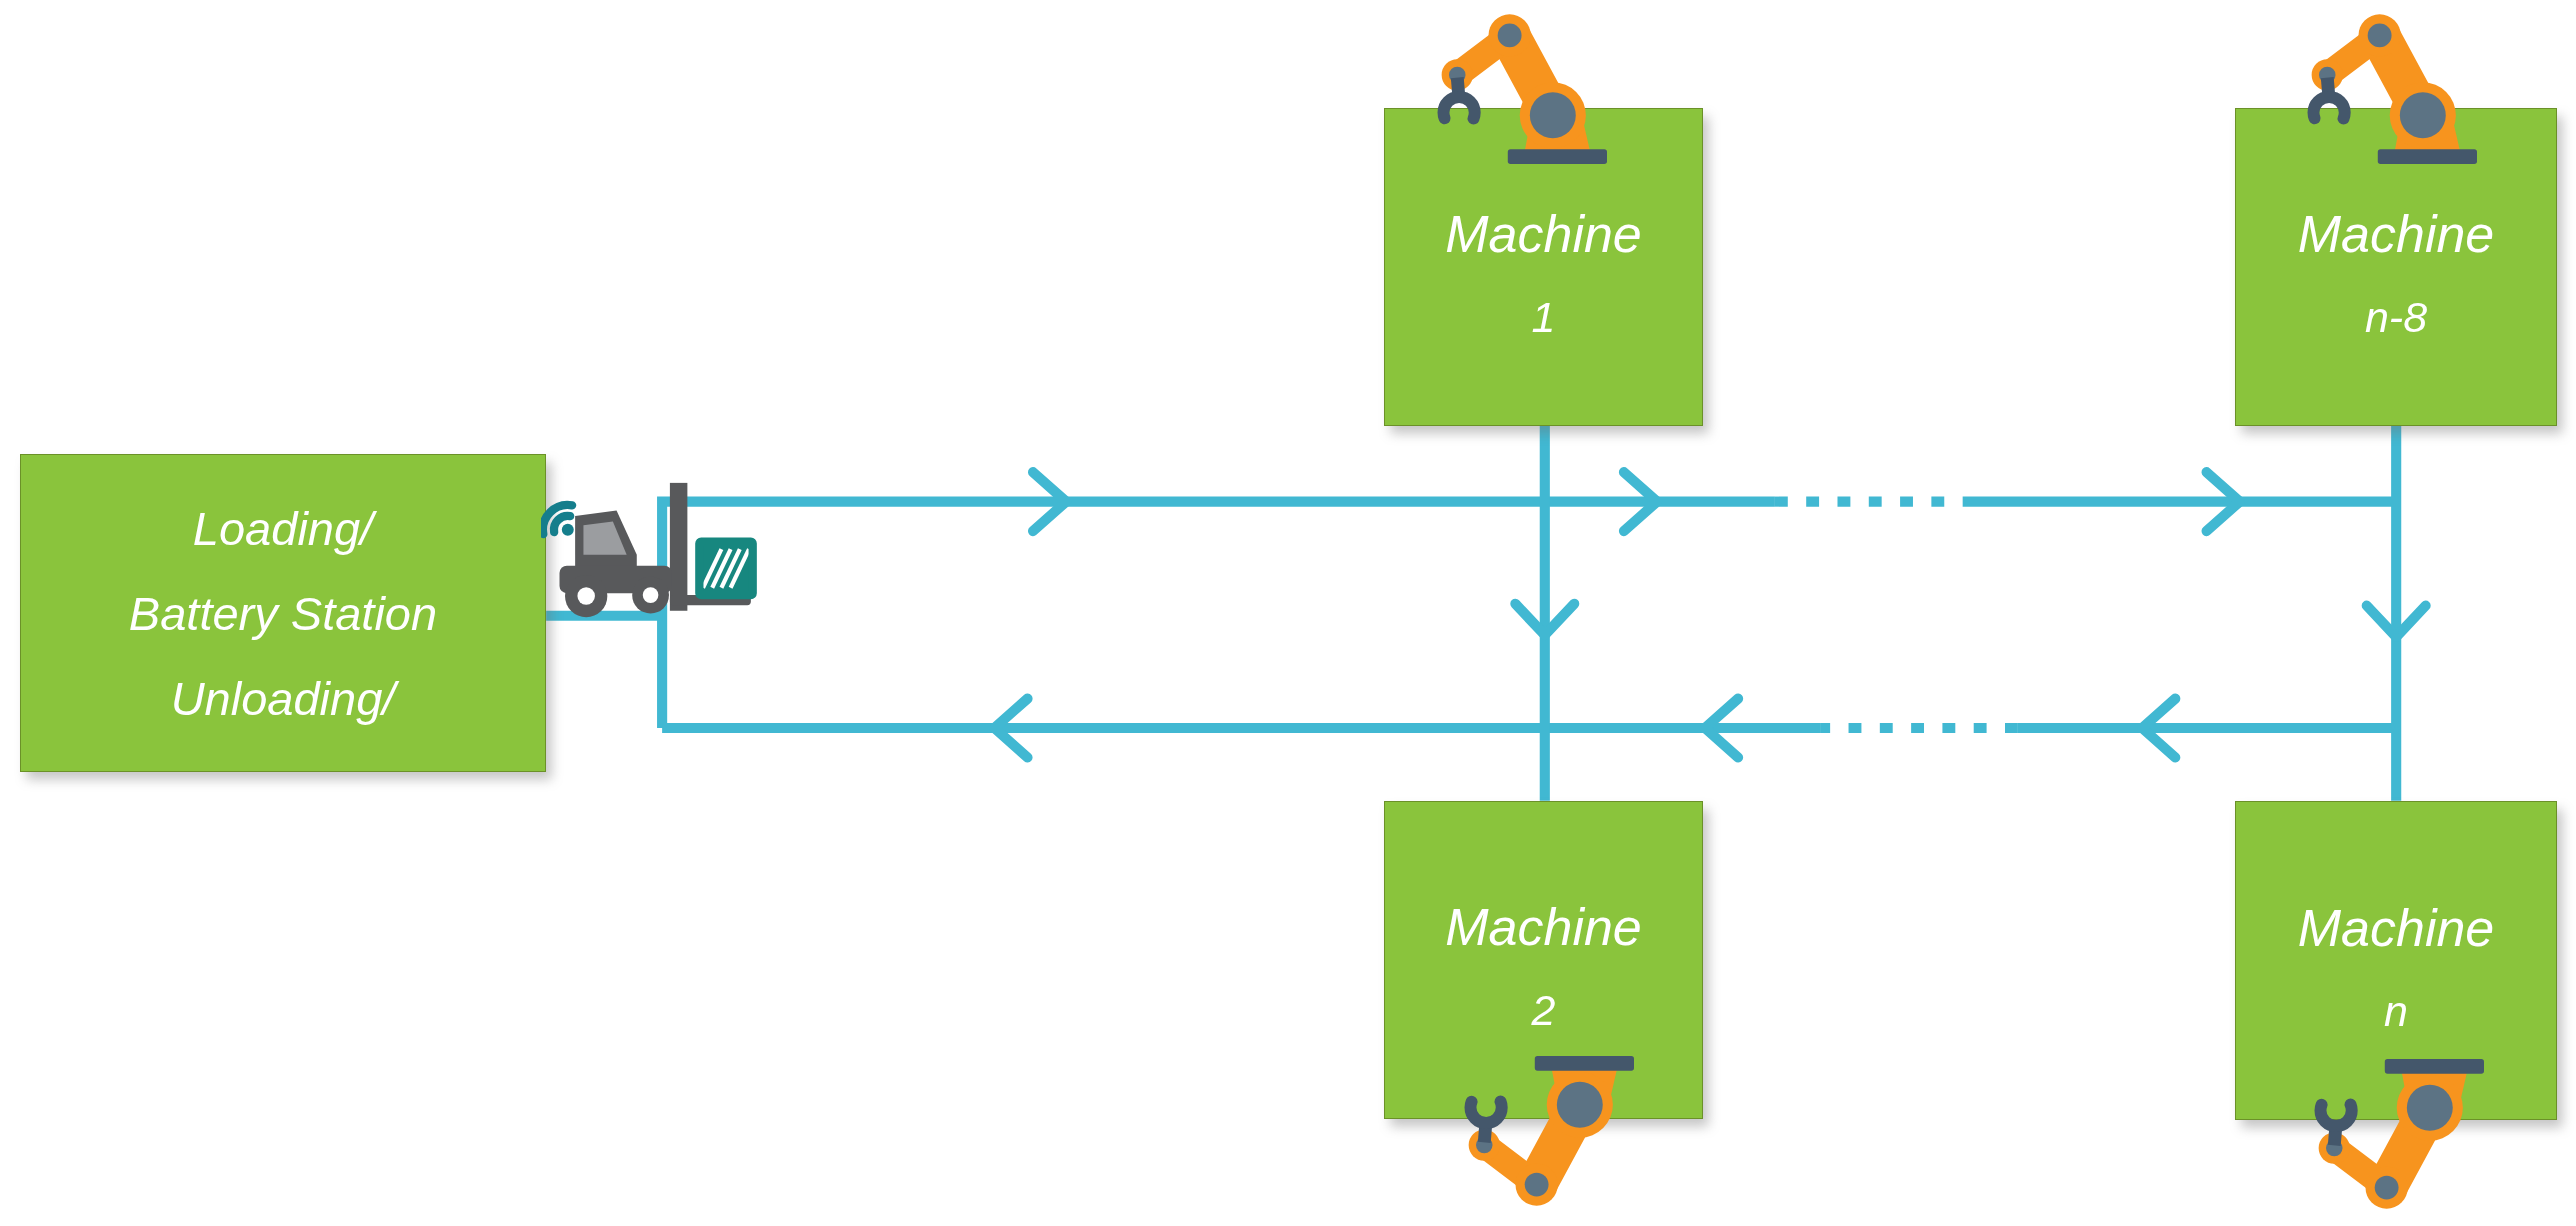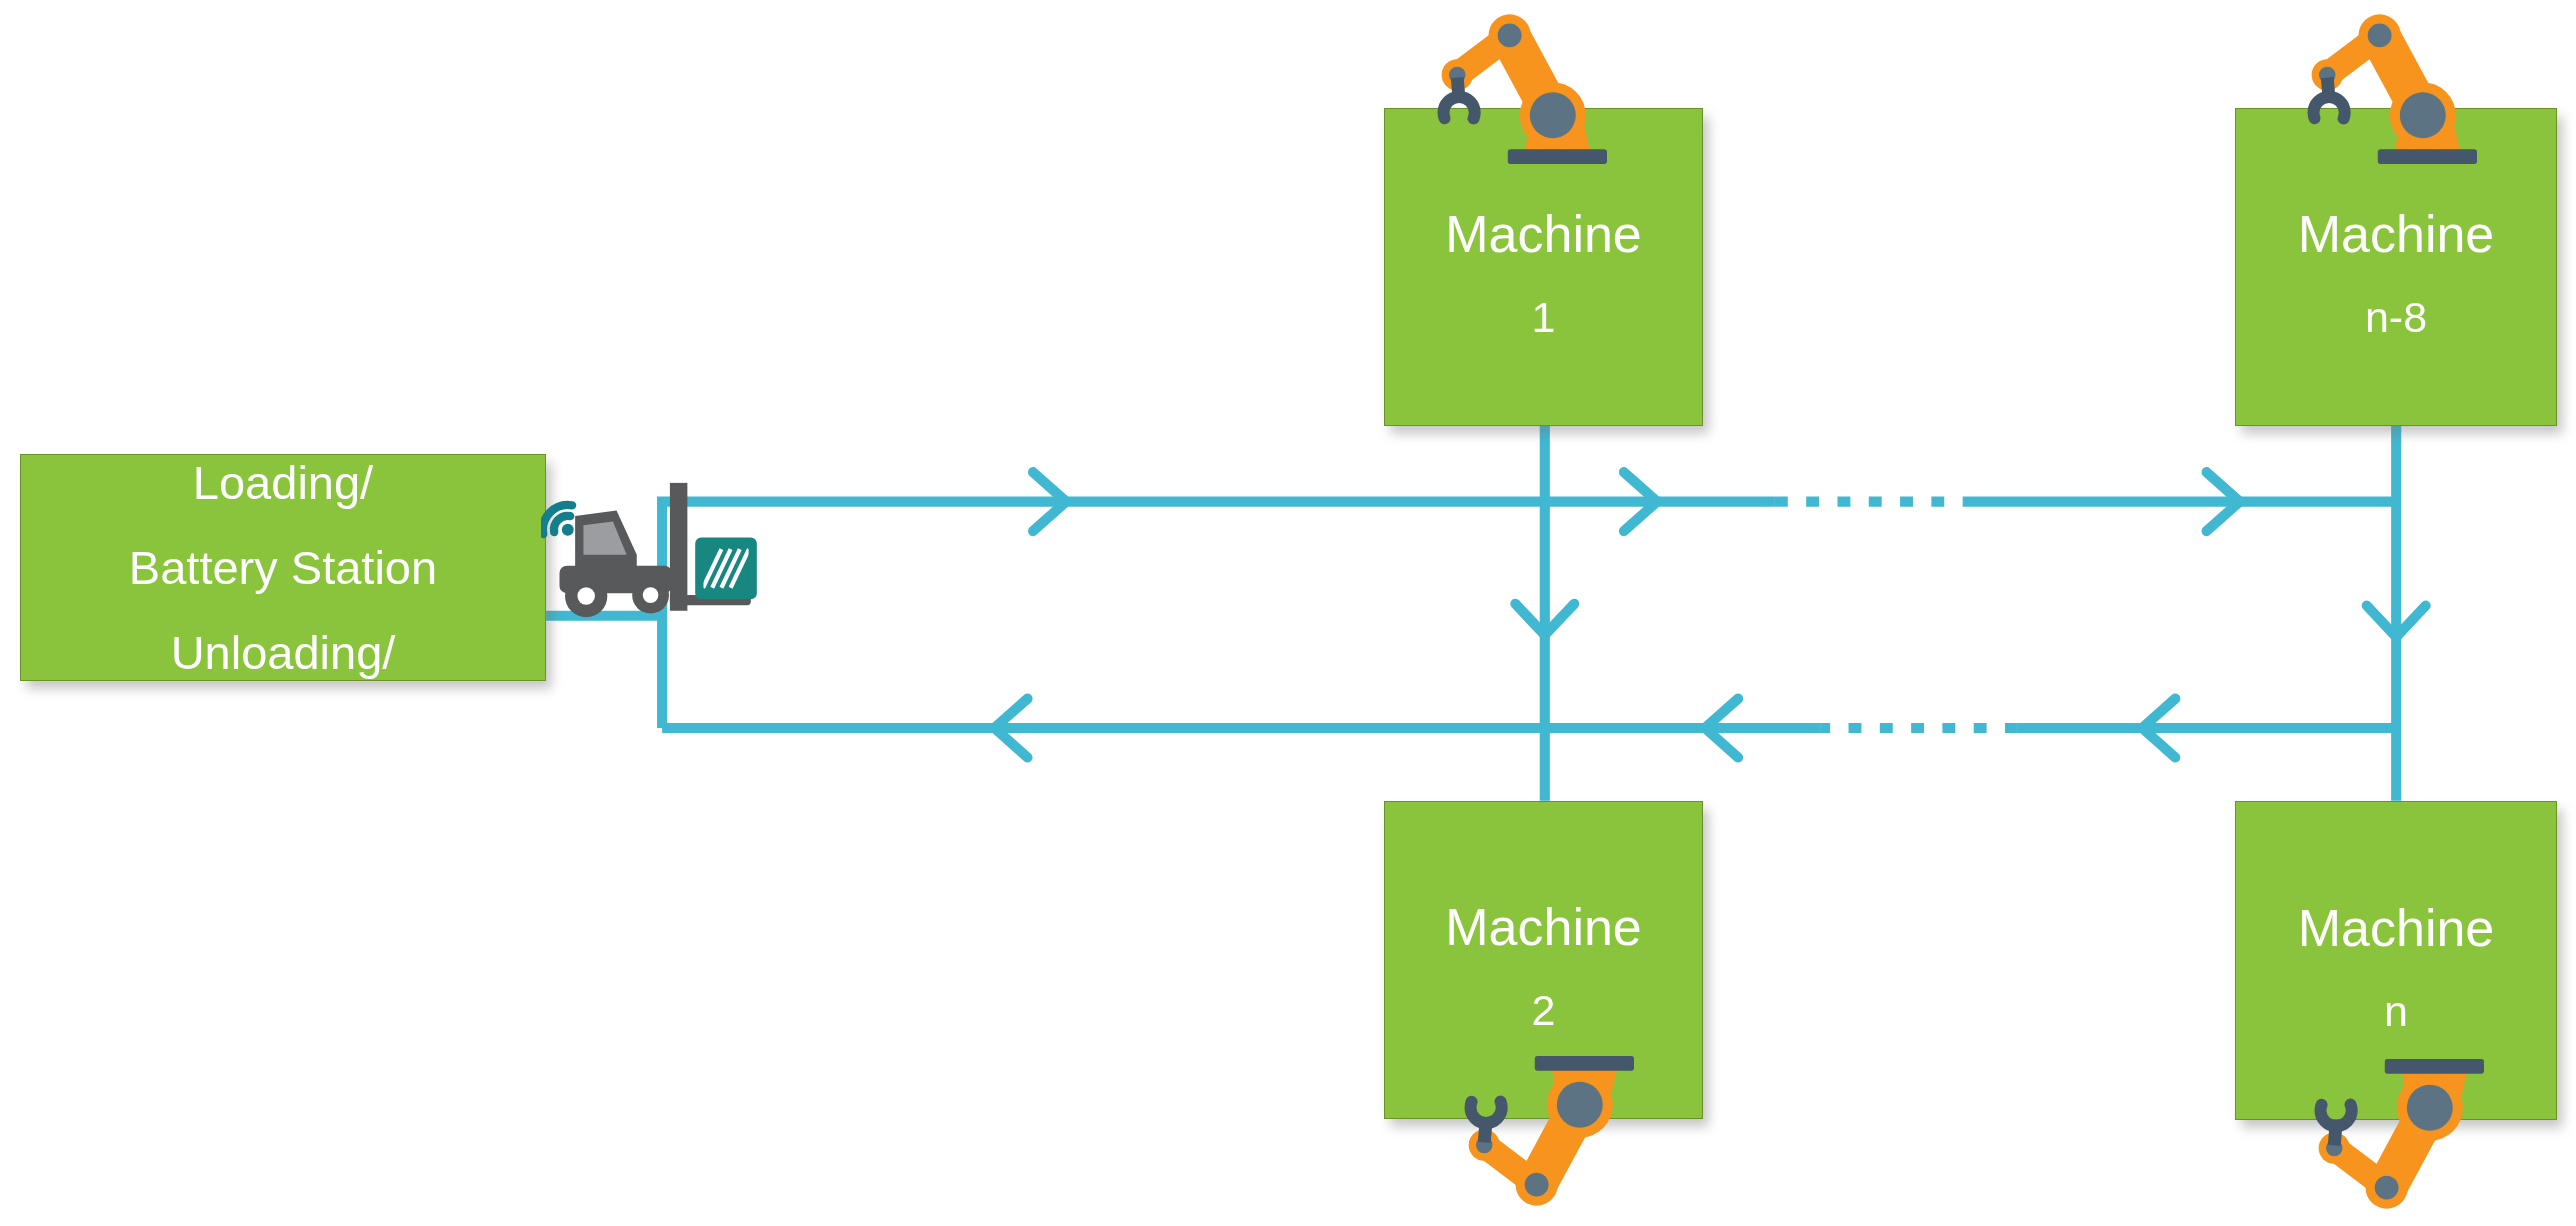--- a/index.html
+++ b/index.html
@@ -13,22 +13,23 @@
   .flow.dashed{stroke-dasharray:14 20;}
   .flow.arrow{stroke-linecap:round;stroke-linejoin:round;}
   
   .box{
     position:absolute;z-index:2;background:#8AC43C;
     border:1.8px solid rgba(82,104,24,0.55);
     box-shadow:6.4px 8.3px 11px rgba(110,110,110,0.40);
     color:#ffffff;display:flex;flex-direction:column;
     align-items:center;justify-content:center;text-align:center;
     box-sizing:border-box;
+    font-style:italic;
   }
-  .station{left:20px;top:454px;width:526px;height:227px;}
+  .station{left:20px;top:454px;width:526px;height:318px;}
   .station .line{font-size:47px;line-height:85px;white-space:nowrap;}
   .machine{width:319px;height:318px;padding-top:18.4px;}
   .machine .word{font-size:52px;line-height:83px;}
   .machine .num{font-size:43px;line-height:83px;}
   .pos-m1{left:1384px;top:108px;}
   .pos-mn1{left:2235px;top:108px;width:322px;}
   .pos-m2{left:1384px;top:801px;}
   .pos-mn{left:2235px;top:801px;width:322px;height:319px;}
   
   .robot{position:absolute;z-index:3;width:184px;height:158px;}

